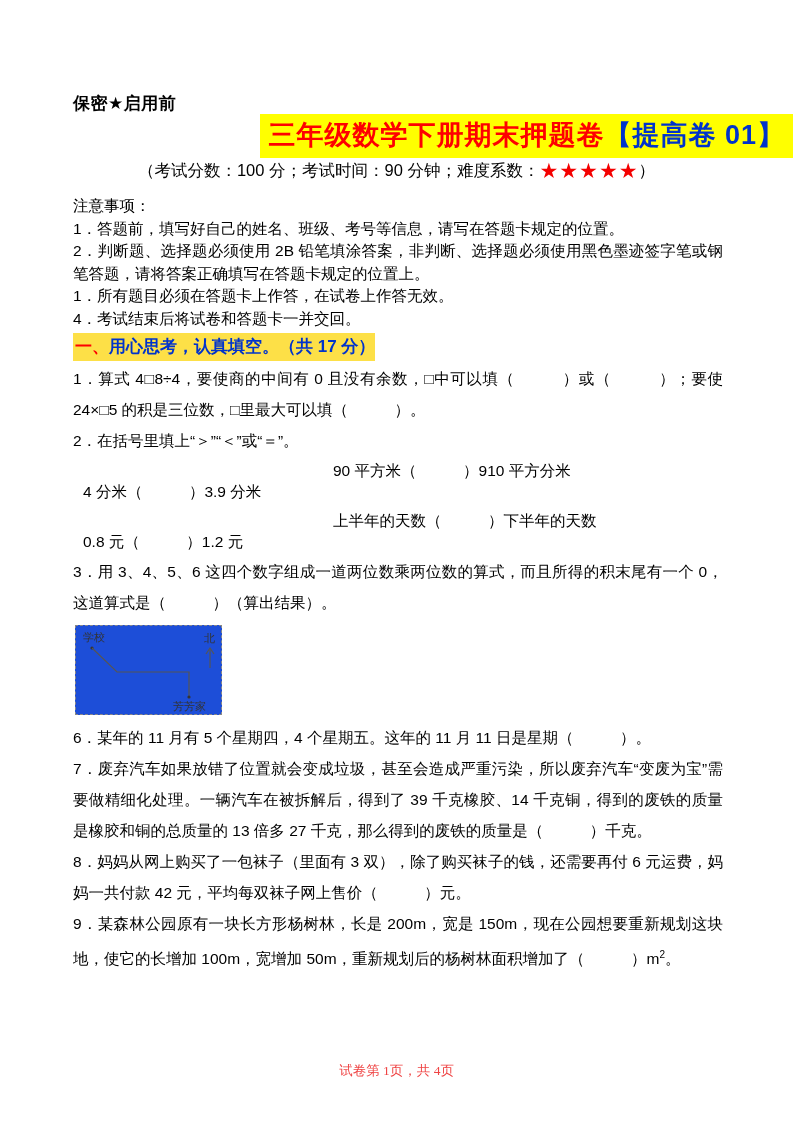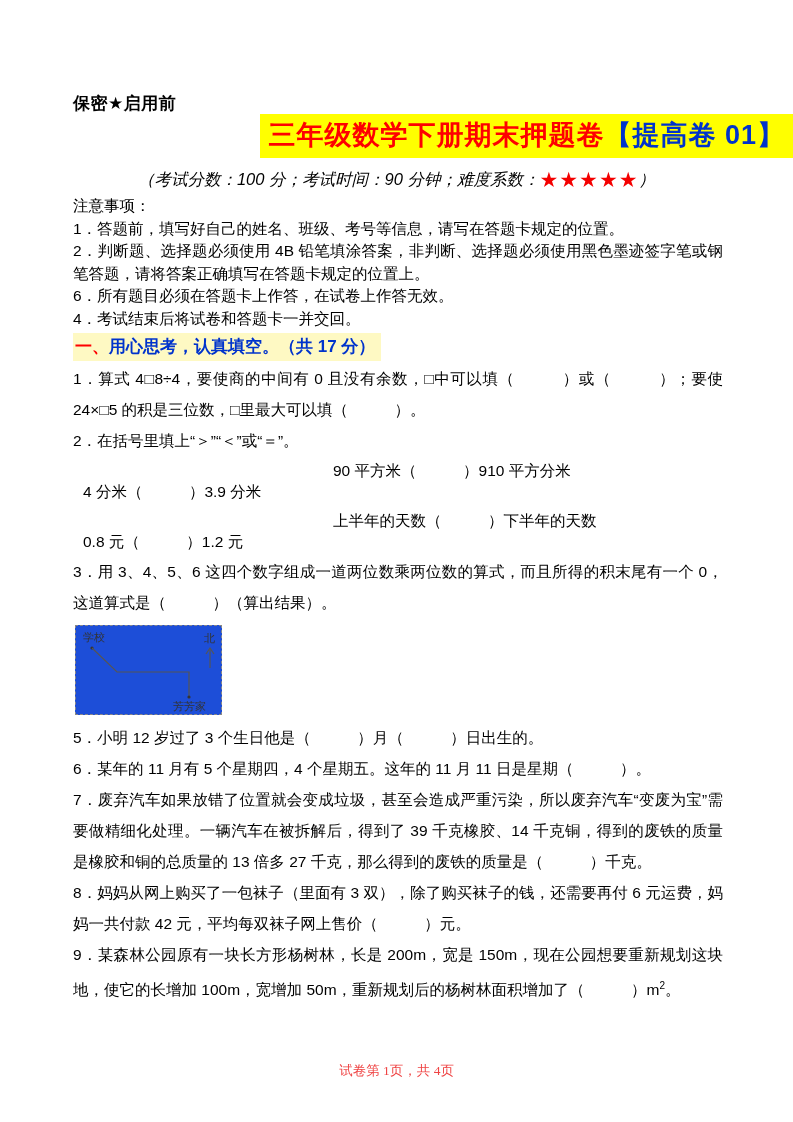--- a/index.html
+++ b/index.html
@@ -13,32 +13,32 @@
     font-size:17px;font-weight:bold;color:#000;letter-spacing:0.5px;
   }
   .title-row{position:absolute;left:0;top:114px;width:100%;text-align:right;}
   .title-hl{
     display:inline-block;background:#ffff00;padding:3px 8px 5px;
     font-size:27px;font-weight:bold;letter-spacing:1px;white-space:nowrap;
   }
   .t-red{color:#fe0000;}
   .t-blue{color:#0033cc;}
   .exam-info{
-    position:absolute;left:0;top:168px;width:100%;text-align:center;
-    font-size:16.5px;color:#000;font-style:italic;
+    position:absolute;left:0;top:159px;width:100%;text-align:center;
+    font-size:16.5px;color:#000;
   }
   .stars{color:#f40000;font-size:21px;letter-spacing:1px;vertical-align:-2px;}
   .notice{
     position:absolute;left:73px;top:195px;width:650px;
     font-size:15.5px;line-height:22.6px;text-align:justify;color:#000;
   }
   .notice .red{color:#fe0000;font-weight:bold;}
   .section-heading{
     position:absolute;left:73px;top:333px;
-    background:#fef9c3;padding:2px 6px 3px 2px;
+    background:#fde047;padding:2px 0 3px 2px;
     font-size:17px;font-weight:bold;white-space:nowrap;
   }
   .sec-num{color:#fe0000;}
   .sec-title{color:#0033cc;}
   .questions{
     position:absolute;left:73px;top:363px;width:650px;
     font-size:15.5px;line-height:31px;text-align:justify;color:#000;
   }
   .q{margin:0;}
   .q2row{display:flex;padding-left:10px;line-height:29px;}
@@ -67,22 +67,22 @@
 
   <div class="title-row">
     <span class="title-hl"><span class="t-red">三年级数学下册期末押题卷</span><span class="t-blue">【提高卷 01】</span></span>
   </div>
 
   <div class="exam-info"><span>（考试分数：100 分；考试时间：90 分钟；难度系数：</span><span class="stars">★★★★★</span><span>）</span></div>
 
   <div class="notice">
     <div>注意事项：</div>
     <div>1．答题前，填写好自己的姓名、班级、考号等信息，请写在答题卡规定的位置。</div>
-    <div>2．判断题、选择题必须使用 4B 铅笔填涂答案，非判断、选择题必须使用黑色墨迹签字笔或钢笔答题，请将答案正确填写在答题卡规定的位置上。</div>
-    <div>6．所有题目必须在答题卡上作答，在试卷上作答无效。</div>
+    <div>2．判断题、选择题必须使用 2B 铅笔填涂答案，非判断、选择题必须使用黑色墨迹签字笔或钢笔答题，请将答案正确填写在答题卡规定的位置上。</div>
+    <div>1．所有题目必须在答题卡上作答，在试卷上作答无效。</div>
     <div>4．考试结束后将试卷和答题卡一并交回。</div>
     <div><span>5．测试范围：</span><span class="red">全册</span><span>。</span></div>
   </div>
 
   <div class="section-heading"><span class="sec-num">一、</span><span class="sec-title">用心思考，认真填空。（共 17 分）</span></div>
 
   <div class="questions">
     <p class="q">1．算式 4□8÷4，要使商的中间有 0 且没有余数，□中可以填（　　　）或（　　　）；要使 24×□5 的积是三位数，□里最大可以填（　　　）。</p>
     <p class="q">2．在括号里填上“＞”“＜”或“＝”。</p>
     <div class="q2row">
@@ -103,21 +103,20 @@
         <circle cx="113" cy="71" r="1.6" fill="#333"></circle>
         <text x="97" y="84" class="fig-label">芳芳家</text>
         <text x="128" y="16" class="fig-label">北</text>
         <g>
           <line x1="134" y1="42" x2="134" y2="23" class="fig-line"></line>
           <polyline class="fig-line" points="130,28 134,22 138,28"></polyline>
         </g>
       </svg>
     </div>
 
-    <p class="q">5．小明 12 岁过了 3 个生日他是（　　　）月（　　　）日出生的。</p>
     <p class="q">6．某年的 11 月有 5 个星期四，4 个星期五。这年的 11 月 11 日是星期（　　　）。</p>
     <p class="q">7．废弃汽车如果放错了位置就会变成垃圾，甚至会造成严重污染，所以废弃汽车“变废为宝”需要做精细化处理。一辆汽车在被拆解后，得到了 39 千克橡胶、14 千克铜，得到的废铁的质量是橡胶和铜的总质量的 13 倍多 27 千克，那么得到的废铁的质量是（　　　）千克。</p>
     <p class="q">8．妈妈从网上购买了一包袜子（里面有 3 双），除了购买袜子的钱，还需要再付 6 元运费，妈妈一共付款 42 元，平均每双袜子网上售价（　　　）元。</p>
     <p class="q"><span>9．某森林公园原有一块长方形杨树林，长是 200m，宽是 150m，现在公园想要重新规划这块地，使它的长增加 100m，宽增加 50m，重新规划后的杨树林面积增加了（　　　）m</span><sup>2</sup><span>。</span></p>
   </div>
 
   <div class="footer">试卷第 1页，共 4页</div>
 
 </div>
 

